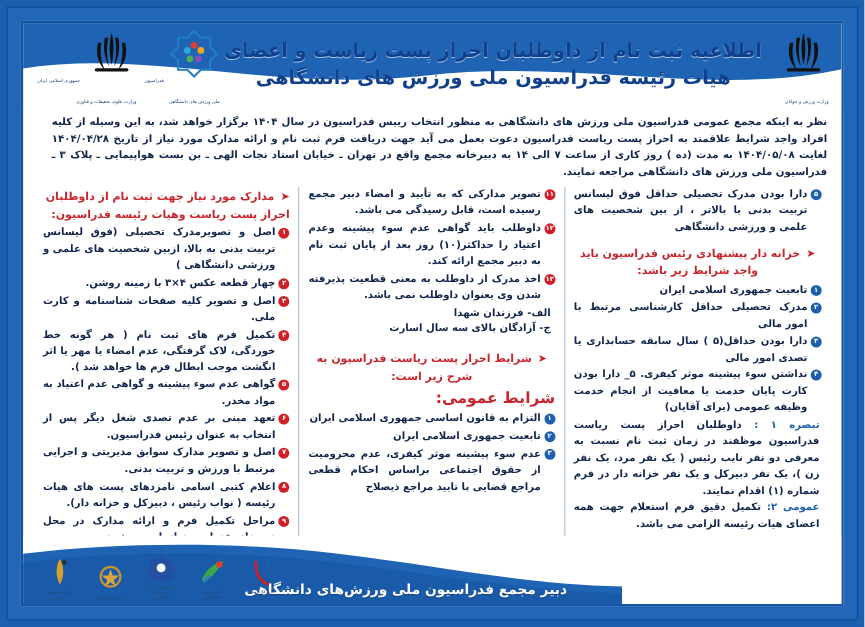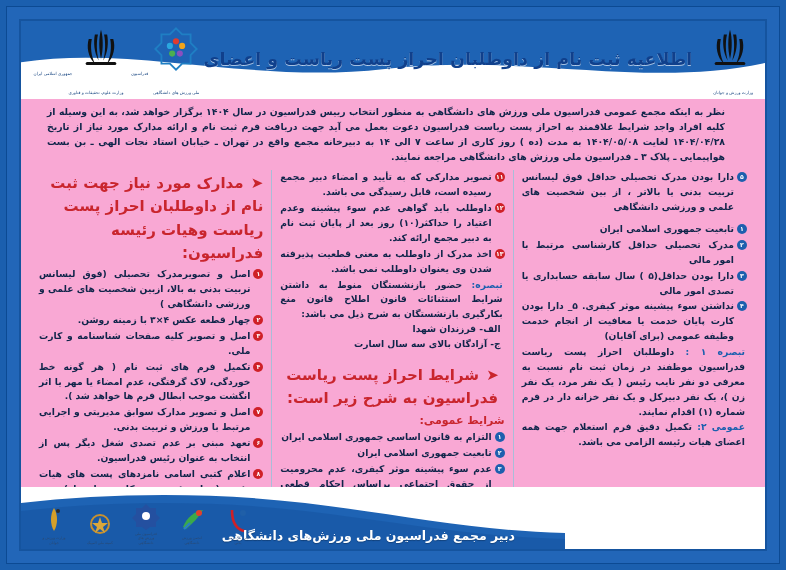--- a/index.html
+++ b/index.html
@@ -19,21 +19,21 @@
   
   .frame-outer {
     position: absolute;
     inset: 6px;
     background: #2266b8;
     border: 1px solid #0c4a93;
   }
   .frame-inner {
     position: absolute;
     inset: 12px;
-    background: #f9a8d4;
+    background: #ffffff;
     border: 2px solid #15549f;
     overflow: hidden;
   }
   
   .header {
     position: relative;
     height: 78px;
     background: #1e63b4;
     overflow: hidden;
   }
@@ -70,21 +70,21 @@
   .logo-caption {
     font-size: 4.2px;
     color: #13427f;
     text-align: center;
     line-height: 1.25;
     margin-top: 1px;
     max-width: 56px;
   }
   
   .intro {
-    padding: 5px 40px 4px 26px;
+    padding: 5px 13px 4px 26px;
     font-size: 9.3px;
     line-height: 1.62;
     color: #10254a;
     text-align: justify;
     font-weight: 600;
   }
   .intro p { margin: 0; }
   
   .columns {
     display: flex;
@@ -97,31 +97,31 @@
   .col {
     flex: 1 1 33.33%;
     padding: 0 8px;
     box-sizing: border-box;
     position: relative;
   }
   .col + .col { border-right: 1px solid #a9bdd8; }
   .sec-head {
     color: #c9252d;
     font-weight: bold;
-    font-size: 15px;
+    font-size: 10px;
     line-height: 1.55;
     text-align: center;
     margin: 2px 0 2px 0;
   }
   .sec-head.right-align { text-align: right; }
   .sec-head .bullet-arrow { color: #c9252d; margin-left: 2px; }
   .sub-head {
     color: #c9252d;
     font-weight: bold;
-    font-size: 11px;
+    font-size: 14px;
     line-height: 1.5;
     margin: 1px 0 1px 0;
   }
   ol.items { list-style: none; margin: 0; padding: 0; }
   ol.items > li {
     position: relative;
     font-size: 9.2px;
     line-height: 1.62;
     color: #10254a;
     text-align: justify;
@@ -218,20 +218,21 @@
                   <path d="M38 14 C40 24 39 38 33 48 C36 36 36 24 34 14 Z"></path>
                   <rect x="10" y="50" width="40" height="4" rx="2"></rect>
                 </g>
               </svg>
               <span class="logo-caption">وزارت ورزش و جوانان</span>
             </div>
           </div>
 
           <div class="headline">
             <div class="l1">اطلاعیه ثبت نام از داوطلبان احراز پست ریاست و اعضای</div>
+            <div class="l2">هیات رئیسه فدراسیون ملی ورزش های دانشگاهی</div>
           </div>
 
           <div class="logo-group">
             <div>
               <svg class="logo-emblem" viewBox="0 0 60 60">
                 <path d="M30 3 L38 11 L49 11 L49 22 L57 30 L49 38 L49 49 L38 49 L30 57 L22 49 L11 49 L11 38 L3 30 L11 22 L11 11 L22 11 Z" fill="none" stroke="#1f7fc4" stroke-width="2.4"></path>
                 <circle cx="22" cy="26" r="4" fill="#2aa7df"></circle>
                 <circle cx="30" cy="20" r="4" fill="#e23b2e"></circle>
                 <circle cx="38" cy="26" r="4" fill="#f0a41c"></circle>
                 <circle cx="25" cy="36" r="4" fill="#4caf50"></circle>
@@ -264,20 +265,24 @@
 
         <div class="col">
           <ol class="items">
             <li>
               <span class="num blue">۵</span>
               <span>دارا بودن مدرک تحصیلی حداقل فوق لیسانس تربیت بدنی یا بالاتر ، از بین شخصیت های علمی و ورزشی دانشگاهی</span>
             </li>
           </ol>
 
           <div class="spacer-sm"></div>
+          <div class="sec-head">
+            <span class="bullet-arrow">➤</span>
+            <span>خزانه دار پیشنهادی رئیس فدراسیون باید واجد شرایط زیر باشد:</span>
+          </div>
 
           <ol class="items">
             <li>
               <span class="num blue">۱</span>
               <span>تابعیت جمهوری اسلامی ایران</span>
             </li>
             <li>
               <span class="num blue">۲</span>
               <span>مدرک تحصیلی حداقل کارشناسی مرتبط با امور مالی</span>
             </li>
@@ -310,24 +315,20 @@
             <li>
               <span class="num red">۱۲</span>
               <span>داوطلب باید گواهی عدم سوء پیشینه وعدم اعتیاد را حداکثر(۱۰) روز بعد از پایان ثبت نام به دبیر مجمع ارائه کند.</span>
             </li>
             <li>
               <span class="num red">۱۳</span>
               <span>اخذ مدرک از داوطلب به معنی قطعیت پذیرفته شدن وی یعنوان داوطلب نمی باشد.</span>
             </li>
           </ol>
 
-          <p class="plain">
-            <span class="note-lead">تبصره:</span>
-            <span>حضور بازنشستگان منوط به داشتن شرایط استثنائات قانون اطلاح قانون منع بکارگیری بازنشستگان به شرح ذیل می باشد:</span>
-          </p>
           <p class="plain indent">الف- فرزندان شهدا</p>
           <p class="plain indent">ج- آزادگان بالای سه سال اسارت</p>
 
           <div class="spacer-md"></div>
           <div class="sec-head">
             <span class="bullet-arrow">➤</span>
             <span>شرایط احراز پست ریاست فدراسیون به شرح زیر است:</span>
           </div>
           <div class="sub-head">شرایط عمومی:</div>
 
@@ -363,26 +364,30 @@
             </li>
             <li>
               <span class="num red">۳</span>
               <span>اصل و تصویر کلیه صفحات شناسنامه و کارت ملی.</span>
             </li>
             <li>
               <span class="num red">۴</span>
               <span>تکمیل فرم های ثبت نام ( هر گونه خط خوردگی، لاک گرفتگی، عدم امضاء یا مهر یا اثر انگشت موجب ابطال فرم ها خواهد شد ).</span>
             </li>
             <li>
+              <span class="num red">۵</span>
+              <span>گواهی عدم سوء پیشینه و گواهی عدم اعتیاد به مواد مخدر.</span>
+            </li>
+            <li>
+              <span class="num red">۶</span>
+              <span>تعهد مبنی بر عدم تصدی شغل دیگر پس از انتخاب به عنوان رئیس فدراسیون.</span>
+            </li>
+            <li>
               <span class="num red">۷</span>
               <span>اصل و تصویر مدارک سوابق مدیریتی و اجرایی مرتبط با ورزش و تربیت بدنی.</span>
-            </li>
-            <li>
-              <span class="num red">۶</span>
-              <span>تعهد مبنی بر عدم تصدی شغل دیگر پس از انتخاب به عنوان رئیس فدراسیون.</span>
             </li>
             <li>
               <span class="num red">۸</span>
               <span>اعلام کتبی اسامی نامزدهای پست های هیات رئیسه ( نواب رئیس ، دبیرکل و خزانه دار).</span>
             </li>
             <li>
               <span class="num red">۹</span>
               <span>مراحل تکمیل فرم و ارائه مدارک در محل دبیرخانه فدراسیون انجام می شود.</span>
             </li>
             <li>

